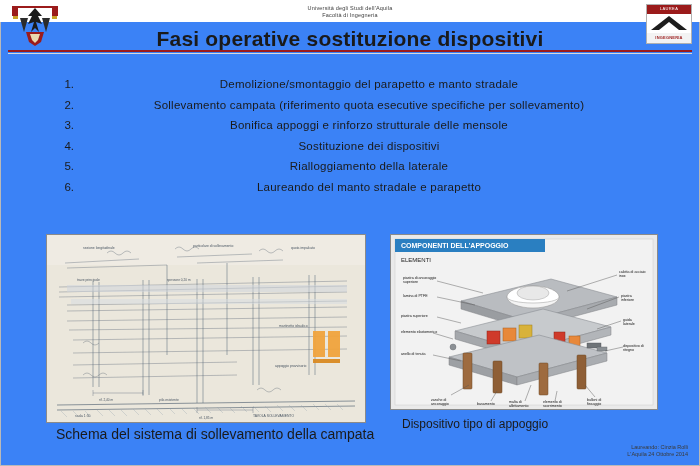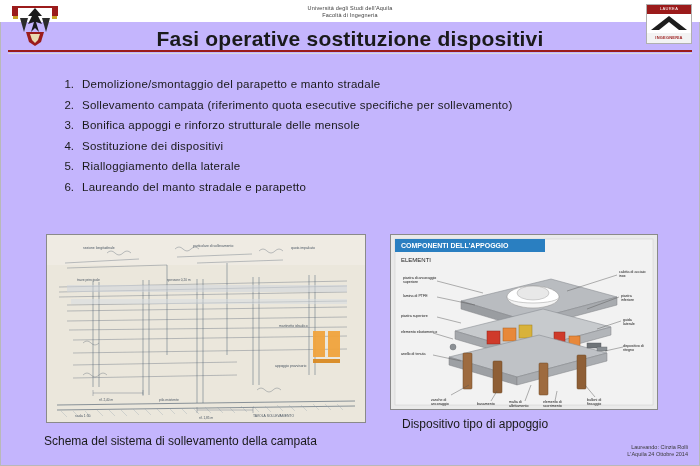--- a/index.html
+++ b/index.html
@@ -7,21 +7,21 @@
     padding: 0;
     background: #ffffff;
   }
   body {
     font-family: "Liberation Sans", sans-serif;
   }
   .slide {
     position: relative;
     width: 700px;
     height: 466px;
-    background: #c4b5fd;
+    background: #3b82f6;
     overflow: hidden;
     box-sizing: border-box;
   }
   .slide-border {
     position: absolute;
     left: 0; top: 0;
     width: 700px; height: 466px;
     border: 1px solid #b9b9b9;
     box-sizing: border-box;
     pointer-events: none;
@@ -142,42 +142,42 @@
   }
   .bullet-num {
     width: 18px;
     text-align: right;
     margin-right: 8px;
     flex: 0 0 auto;
   }
   .bullet-text {
     flex: 1 1 auto;
     letter-spacing: 0.25px;
+    text-align: center;
   }
 
   
   .fig-left {
     position: absolute;
     left: 46px;
     top: 234px;
     width: 320px;
     height: 189px;
     border: 1px solid #8a8a8a;
     box-sizing: border-box;
     background: #efece4;
     overflow: hidden;
   }
   .fig-left-caption {
     position: absolute;
-    left: 44px;
+    left: 56px;
     top: 426px;
     width: 330px;
-    font-size: 12px;
+    font-size: 14px;
     color: #1a1a1a;
-    margin-top: 8px;
   }
   .fig-right {
     position: absolute;
     left: 390px;
     top: 234px;
     width: 268px;
     height: 176px;
     border: 1px solid #8a8a8a;
     box-sizing: border-box;
     background: #e9e9e9;

